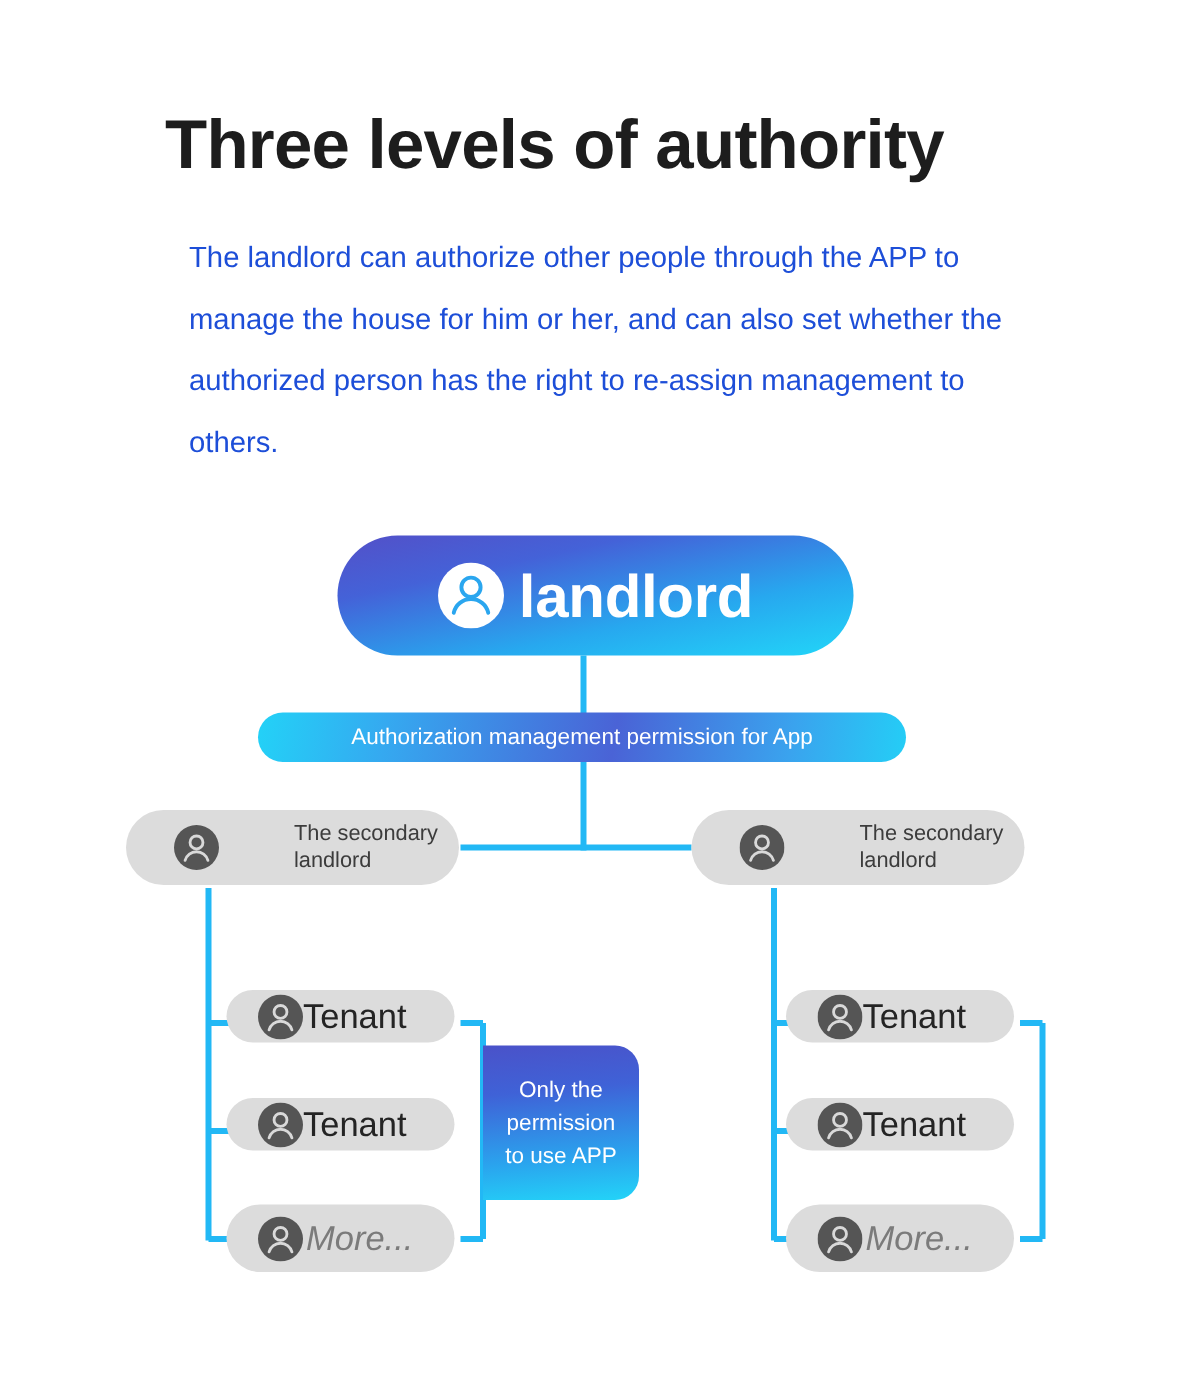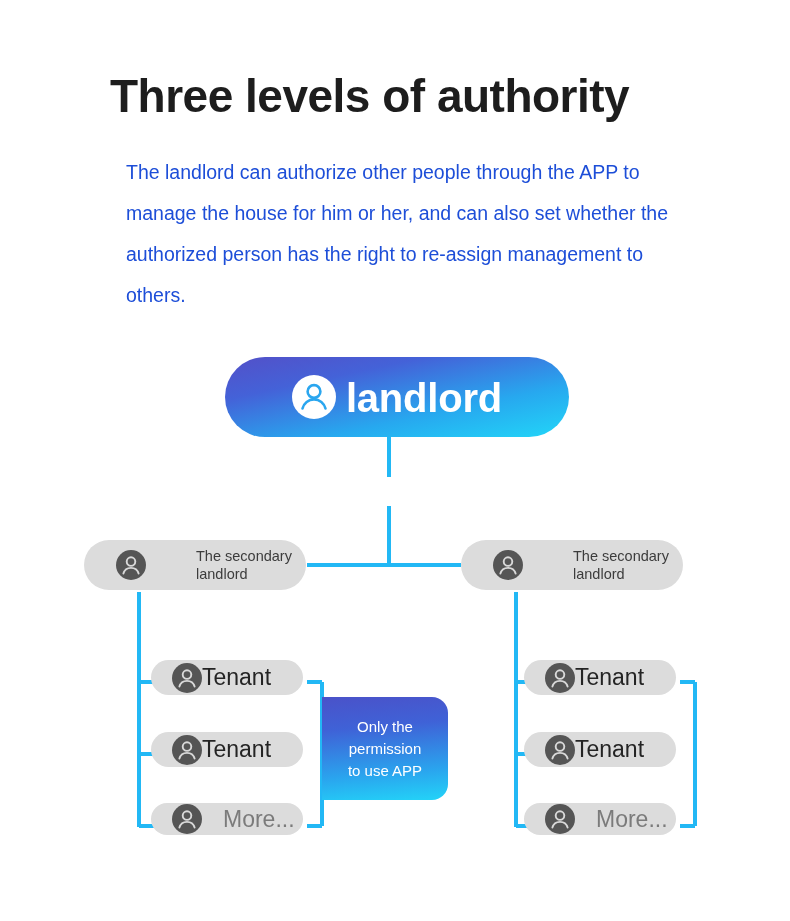--- a/index.html
+++ b/index.html
@@ -132,23 +132,24 @@
     padding-left: 21px;
     gap: 0px;
   }
   .pill-tenant .label {
     font-size: 23px;
     color: #242424;
     line-height: 1;
   }
   .pill-more {
     width: 152px;
-    height: 32px;
+    height: 45px;
     padding-left: 21px;
-    gap: 21px;
+    gap: 2px;
+    font-style: italic;
   }
   .pill-more .label {
     font-size: 23px;
     color: #7b7b7b;
     line-height: 1;
   }
   .avatar-sm { width: 30px; height: 30px; flex: 0 0 30px; }
 
   
   #secondary-landlord-left  { left: 80px;  top: 540px; }
@@ -159,21 +160,21 @@
   #more-l    { left: 147px; top: 803px; }
 
   #tenant-r1 { left: 520px; top: 660px; }
   #tenant-r2 { left: 520px; top: 732px; }
   #more-r    { left: 520px; top: 803px; }
 
   
   #permission-note {
     left: 318px;
     top: 697px;
-    width: 126px;
+    width: 104px;
     height: 103px;
     border-radius: 0 16px 16px 0;
     background: linear-gradient(175deg, #4a52c9 0%, #3f62d7 30%, #2aa4ee 72%, #23d4f8 100%);
     display: flex;
     align-items: center;
     justify-content: center;
     z-index: 3;
     box-sizing: border-box;
   }
   #permission-note .note-text {
@@ -231,20 +232,23 @@
 
   <div class="node" id="landlord-node">
     <svg class="avatar-lg" viewBox="0 0 44 44" xmlns="http://www.w3.org/2000/svg">
       <circle cx="22" cy="22" r="22" fill="#ffffff"></circle>
       <circle cx="22" cy="16.5" r="6.4" fill="none" stroke="#2aa6ef" stroke-width="2.6"></circle>
       <path d="M10.5 33.5a11.8 11.8 0 0 1 23 0" fill="none" stroke="#2aa6ef" stroke-width="2.6" stroke-linecap="round"></path>
     </svg>
     <span id="landlord-label">landlord</span>
   </div>
 
+  <div class="node" id="auth-banner">
+    <span id="auth-banner-label">Authorization management permission for App</span>
+  </div>
 
   <div class="node pill pill-secondary" id="secondary-landlord-left">
     <svg class="avatar-sm" viewBox="0 0 30 30" xmlns="http://www.w3.org/2000/svg">
       <circle cx="15" cy="15" r="15" fill="#555555"></circle>
       <circle cx="15" cy="11.6" r="4.3" fill="none" stroke="#d9d9d9" stroke-width="1.9"></circle>
       <path d="M7.4 23.6a7.9 7.9 0 0 1 15.2 0" fill="none" stroke="#d9d9d9" stroke-width="1.9" stroke-linecap="round"></path>
     </svg>
     <span class="label"><span>The secondary</span><br><span>landlord</span></span>
   </div>
 

